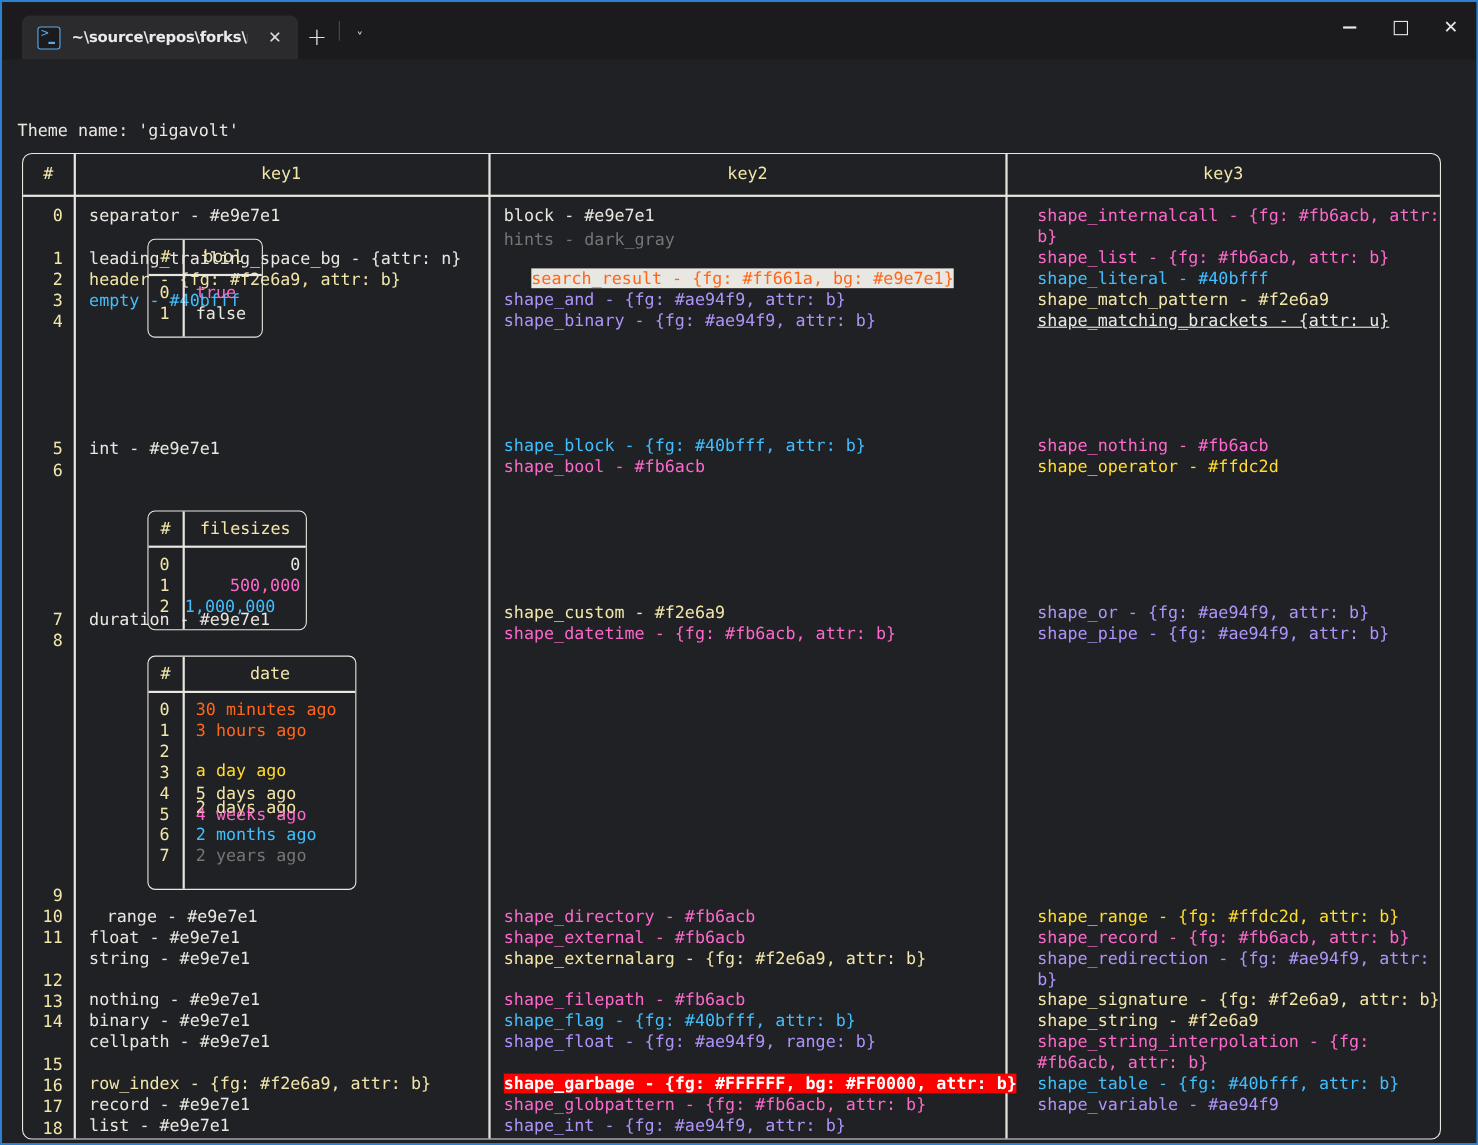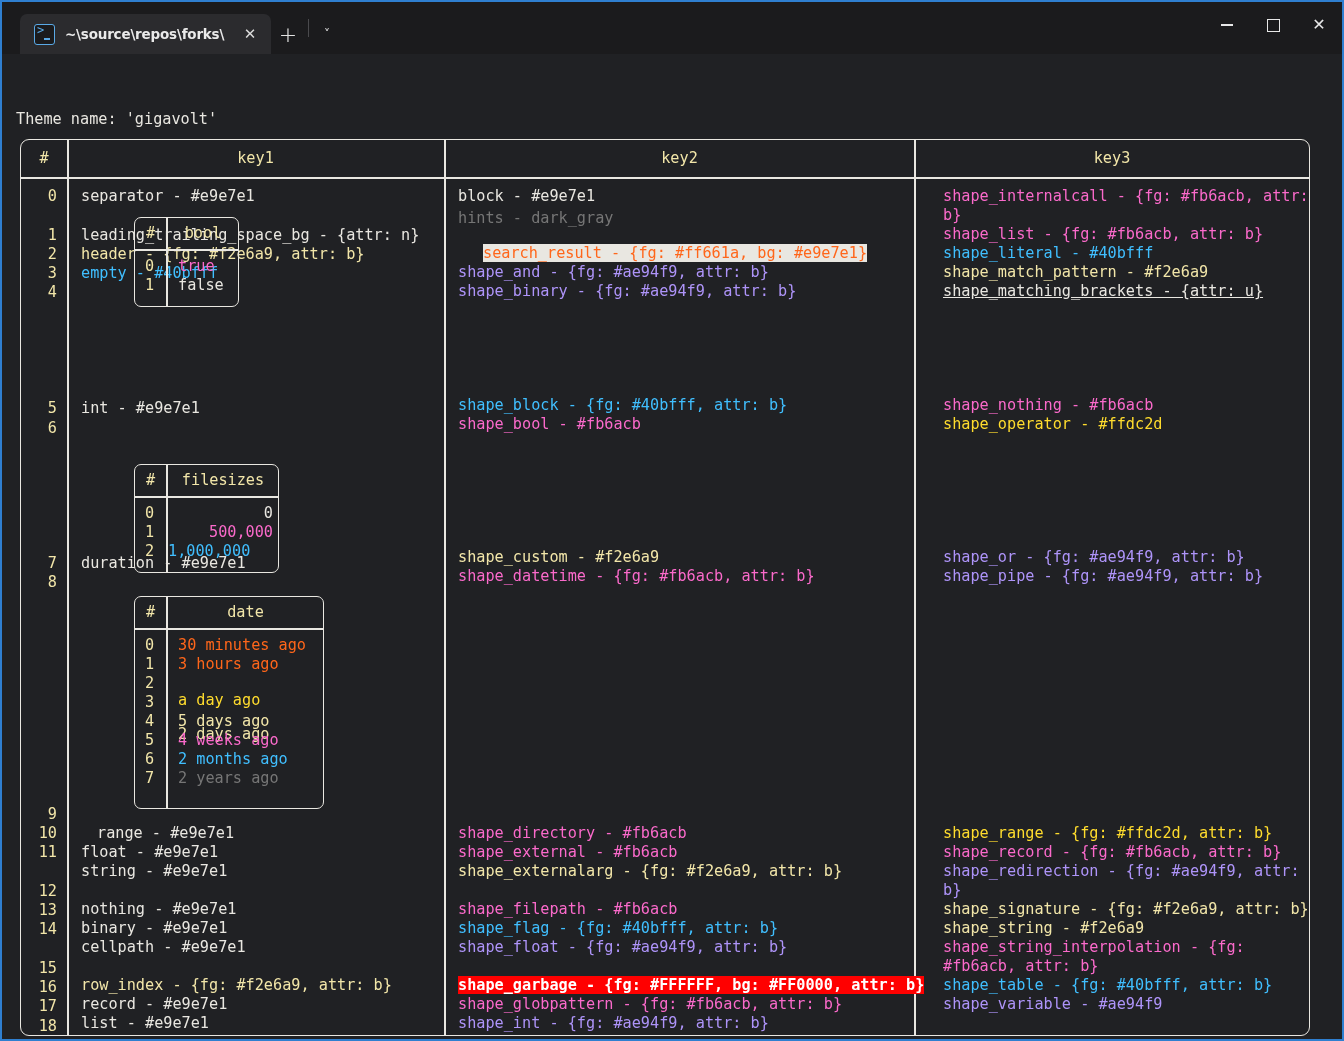--- a/index.html
+++ b/index.html
@@ -318,21 +318,21 @@
           <div class="ln" style="position:absolute;top:95px;left:0;"><span class="pur">shape_binary - {fg: #ae94f9, attr: b}</span></div>
           <div class="ln" style="position:absolute;top:209px;left:0;"><span class="cya">shape_block - {fg: #40bfff, attr: b}</span></div>
           <div class="ln" style="position:absolute;top:228px;left:0;"><span class="pnk">shape_bool - #fb6acb</span></div>
           <div class="ln" style="position:absolute;top:361px;left:0;"><span class="yel">shape_custom - #f2e6a9</span></div>
           <div class="ln" style="position:absolute;top:380px;left:0;"><span class="pnk">shape_datetime - {fg: #fb6acb, attr: b}</span></div>
           <div class="ln" style="position:absolute;top:637px;left:0;"><span class="pnk">shape_directory - #fb6acb</span></div>
           <div class="ln" style="position:absolute;top:656px;left:0;"><span class="pnk">shape_external - #fb6acb</span></div>
           <div class="ln" style="position:absolute;top:675px;left:0;"><span class="yel">shape_externalarg - {fg: #f2e6a9, attr: b}</span></div>
           <div class="ln" style="position:absolute;top:713px;left:0;"><span class="pnk">shape_filepath - #fb6acb</span></div>
           <div class="ln" style="position:absolute;top:732px;left:0;"><span class="cya">shape_flag - {fg: #40bfff, attr: b}</span></div>
-          <div class="ln" style="position:absolute;top:751px;left:0;"><span class="pur">shape_float - {fg: #ae94f9, attr: b}</span></div>
+          <div class="ln" style="position:absolute;top:751px;left:0;"><span class="pur">shape_float - {fg: #ae94f9, range: b}</span></div>
           <div class="ln" style="position:absolute;top:789px;left:0;"><span class="hl-red">shape_garbage - {fg: #FFFFFF, bg: #FF0000, attr: b}</span></div>
           <div class="ln" style="position:absolute;top:808px;left:0;"><span class="pnk">shape_globpattern - {fg: #fb6acb, attr: b}</span></div>
           <div class="ln" style="position:absolute;top:827px;left:0;"><span class="pur">shape_int - {fg: #ae94f9, attr: b}</span></div>
           <div class="ln" style="position:absolute;top:846px;left:0;"><span class="pnk">shape_internalcall - {fg: #fb6acb, attr: b}</span></div>
         </div>
 
         <div class="col c3">
           <div class="ln" style="position:absolute;top:0;left:0;"><span class="pnk">shape_internalcall - {fg: #fb6acb, attr:</span></div>
           <div class="ln" style="position:absolute;top:19px;left:0;"><span class="pnk">b}</span></div>
           <div class="ln" style="position:absolute;top:38px;left:0;"><span class="pnk">shape_list - {fg: #fb6acb, attr: b}</span></div>

